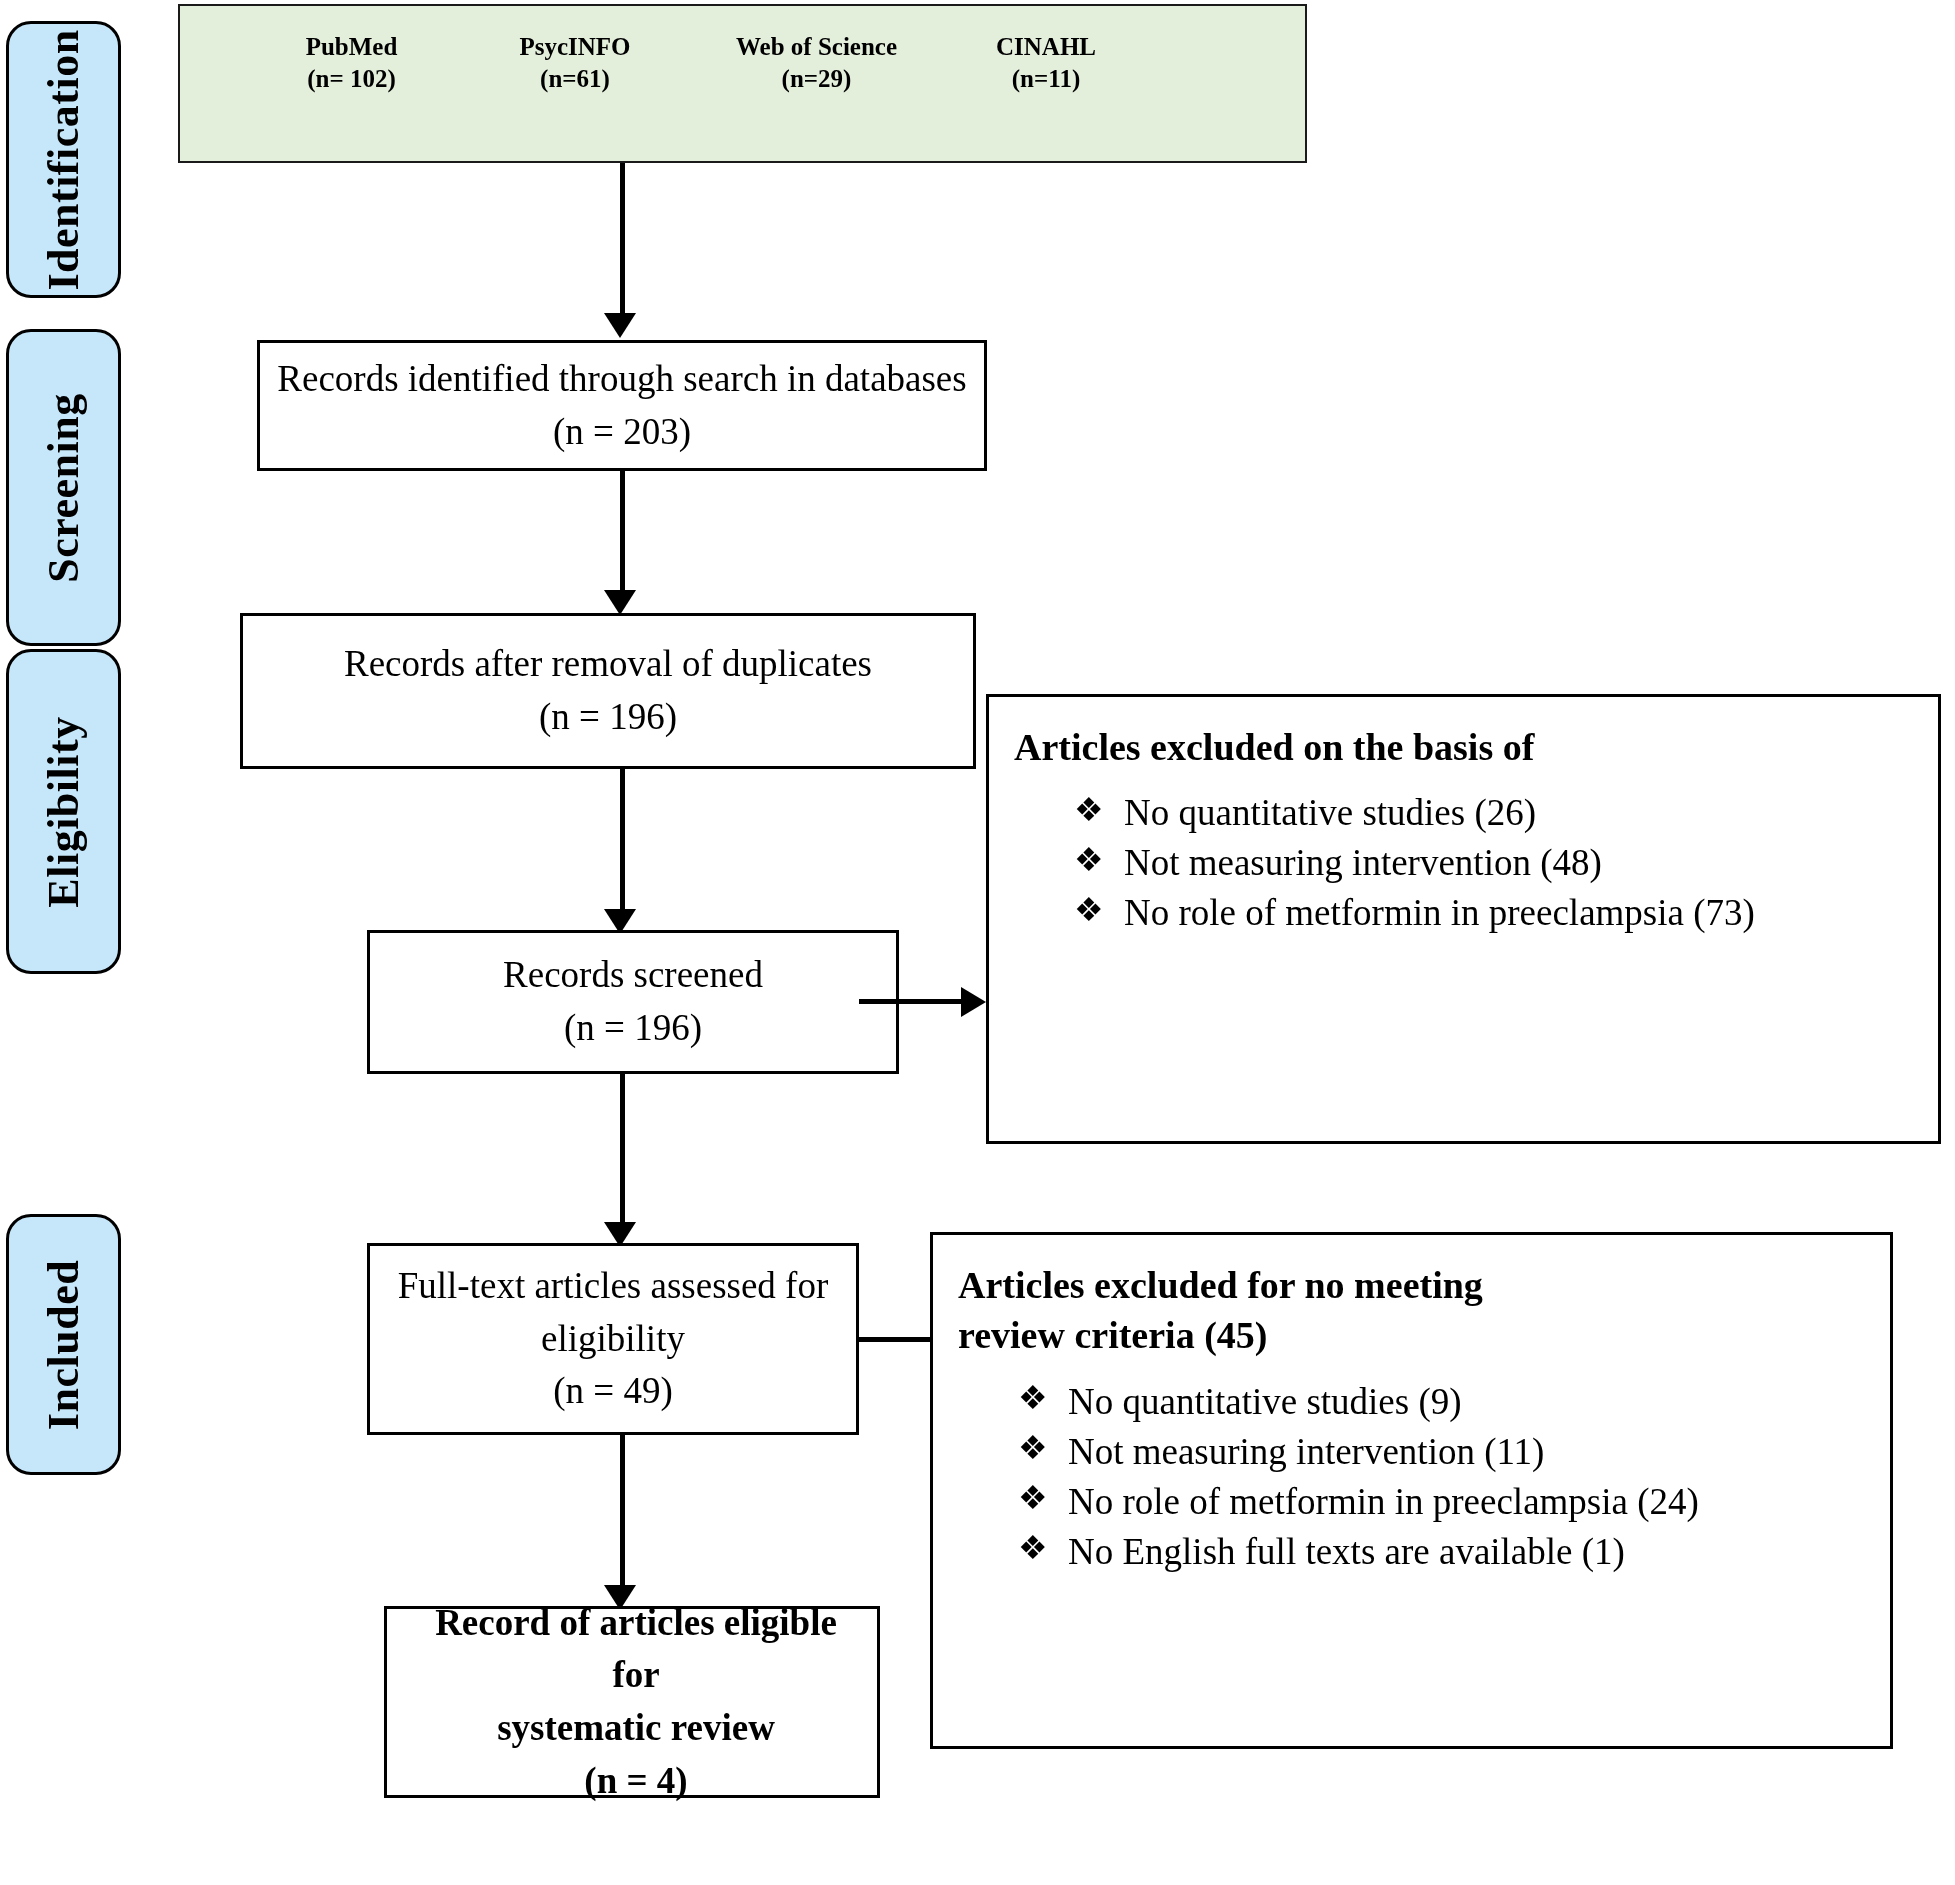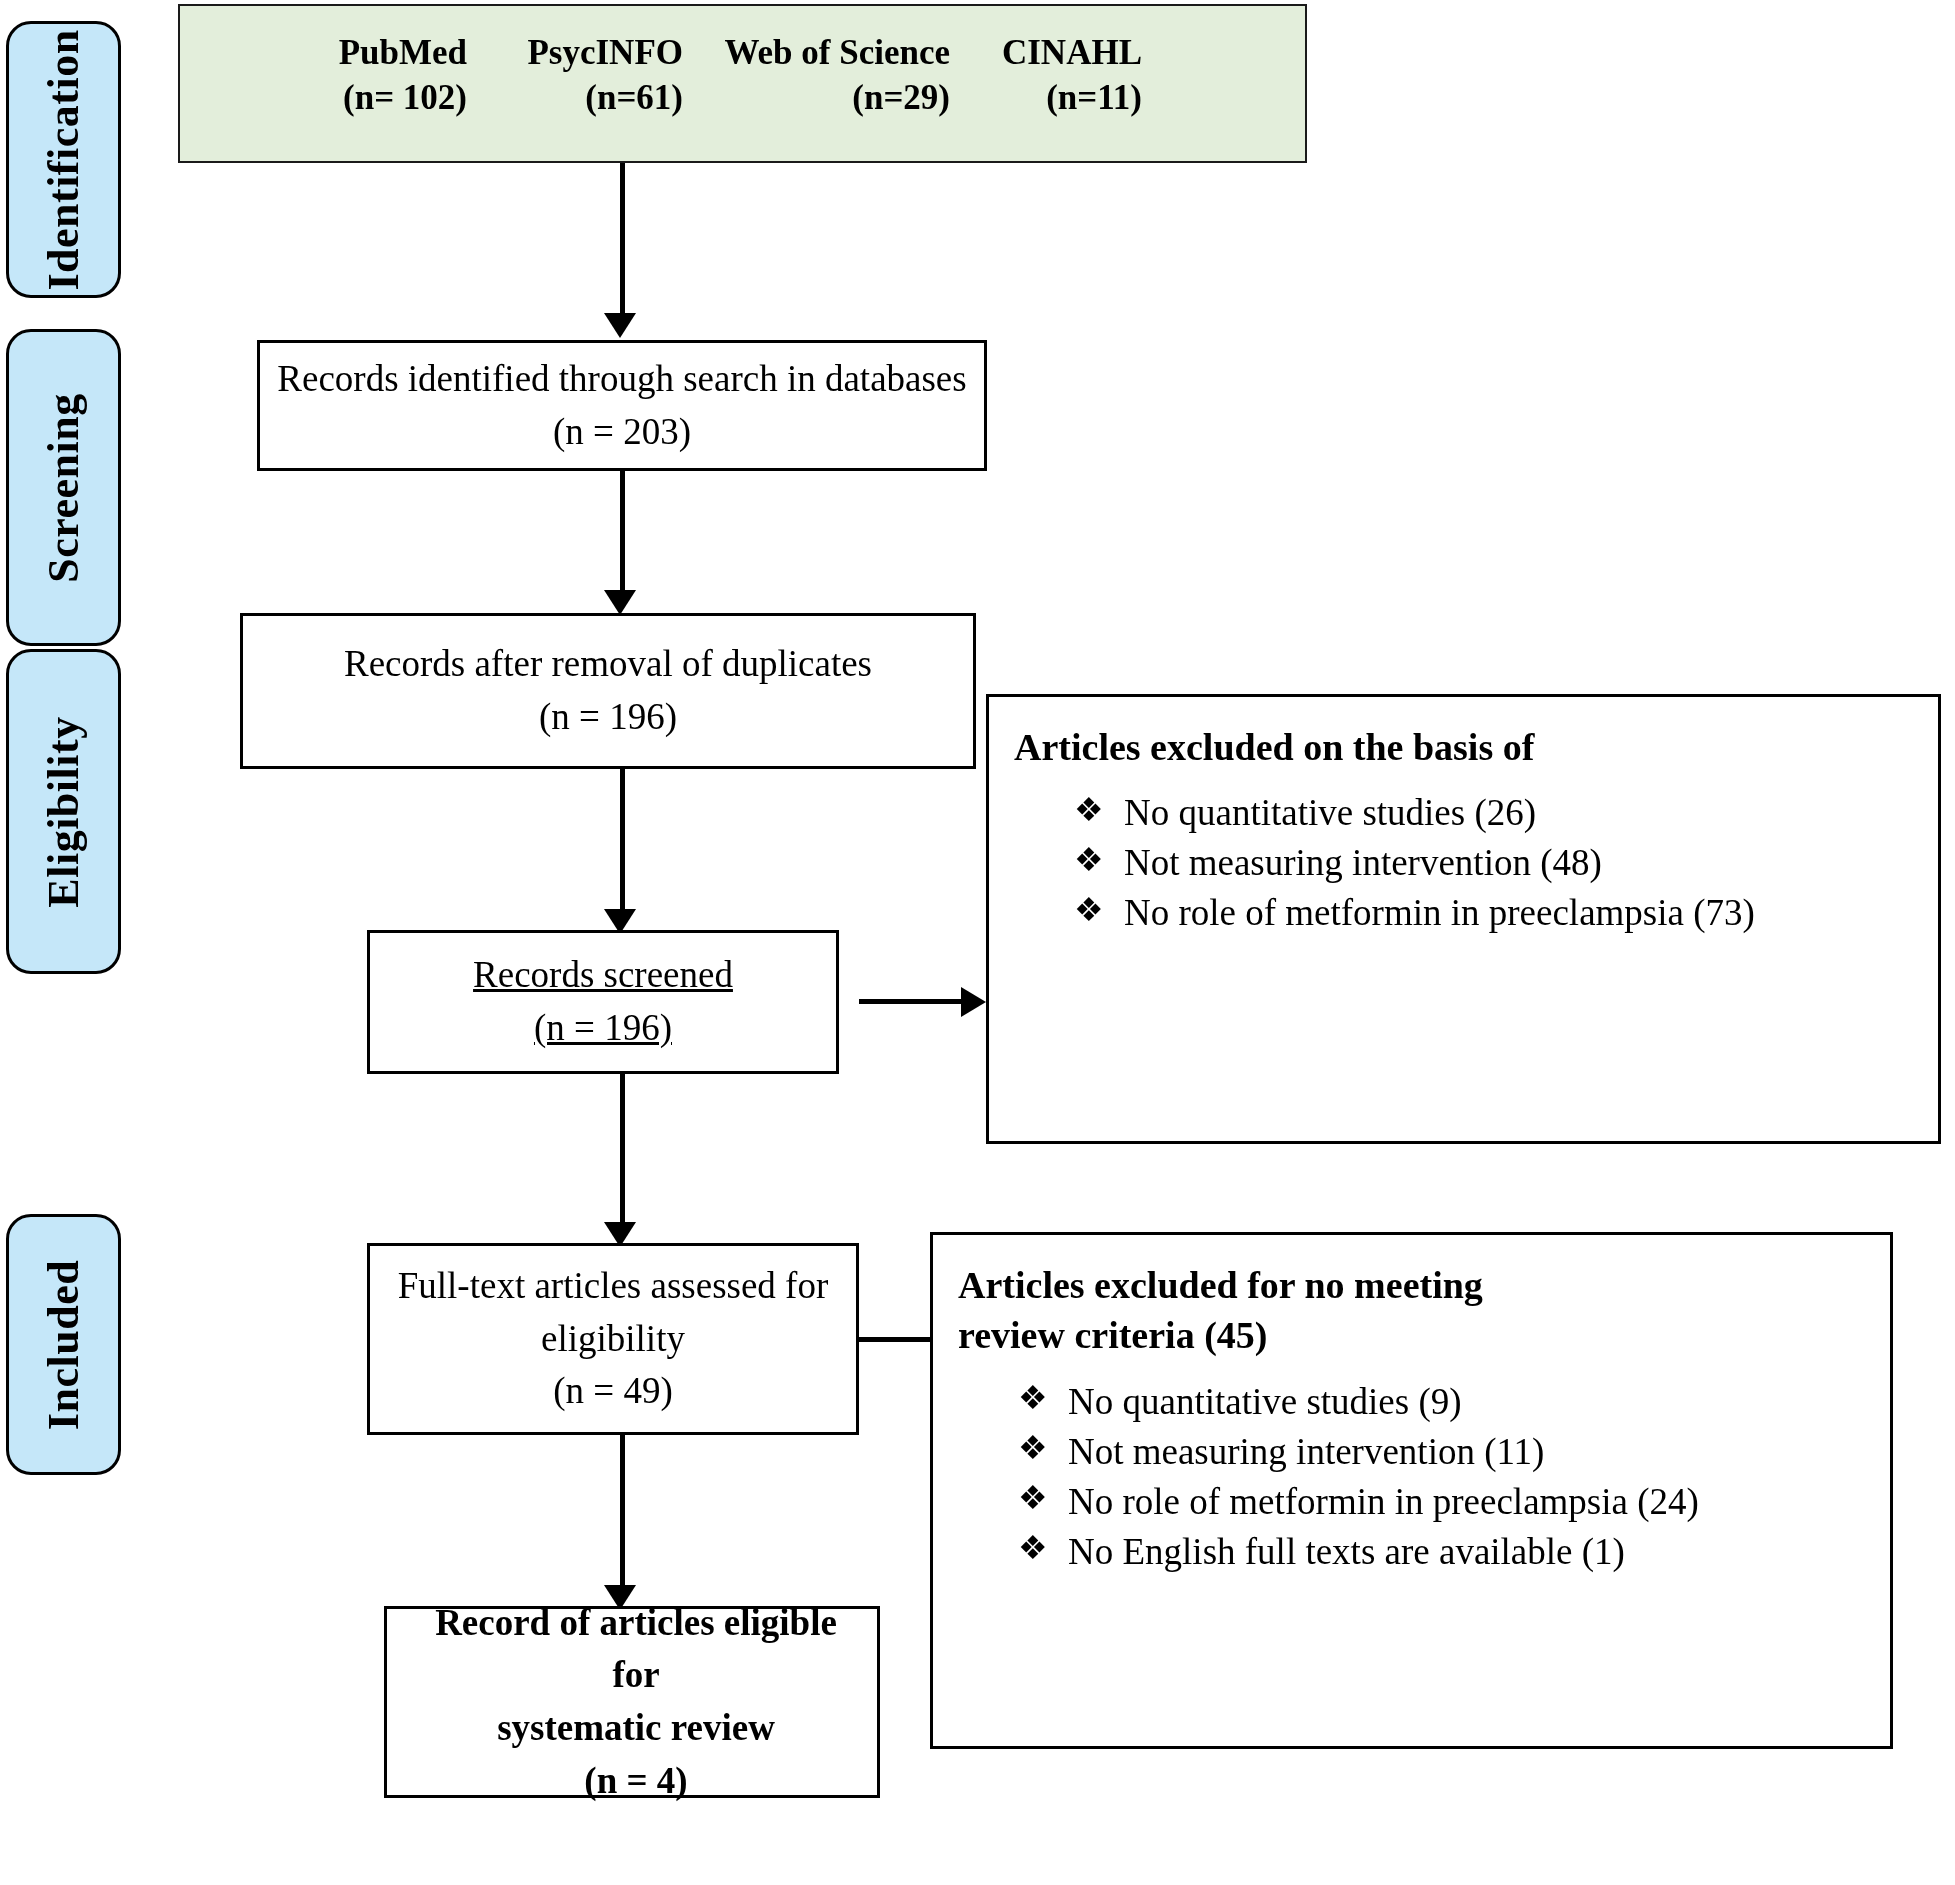--- a/index.html
+++ b/index.html
@@ -35,23 +35,23 @@
   .green-box .row{
     position:absolute;
     top:25px;
     left:0; right:0;
     display:flex;
     align-items:flex-start;
     padding-left:56px;
   }
   .src{
     font-weight:bold;
-    font-size:35px;
+    font-size:25px;
     line-height:1.28;
-    text-align:right;
+    text-align:center;
     font-family:"Liberation Serif",serif;
   }
   .src .nm{display:block;}
   .src .cnt{display:block;}
 
   
   .flow-box{
     position:absolute;
     background:#fff;
     border:3.8px solid #000;
@@ -180,21 +180,21 @@
   <div class="flow-box" style="left:240px; top:613px; width:736px; height:156px;">
     <div class="inner">
       <span>Records after removal of duplicates</span><br>
       <span>(n = 196)</span>
     </div>
   </div>
 
   <div class="vline" style="left:620px; top:769px; height:142px;"></div>
   <div class="arrow-down" style="left:604px; top:909px;"></div>
 
-  <div class="flow-box" style="left:367px; top:930px; width:472px; height:144px;text-decoration:underline;">
+  <div class="flow-box" style="left:367px; top:930px; width:532px; height:144px;">
     <div class="inner">
       <span>Records screened</span><br>
       <span>(n = 196)</span>
     </div>
   </div>
 
   <div class="hline" style="left:859px; top:999px; width:104px;"></div>
   <div class="arrow-right" style="left:961px; top:987px;"></div>
 
   <div class="excl-box" style="left:986px; top:694px; width:955px; height:450px;">

